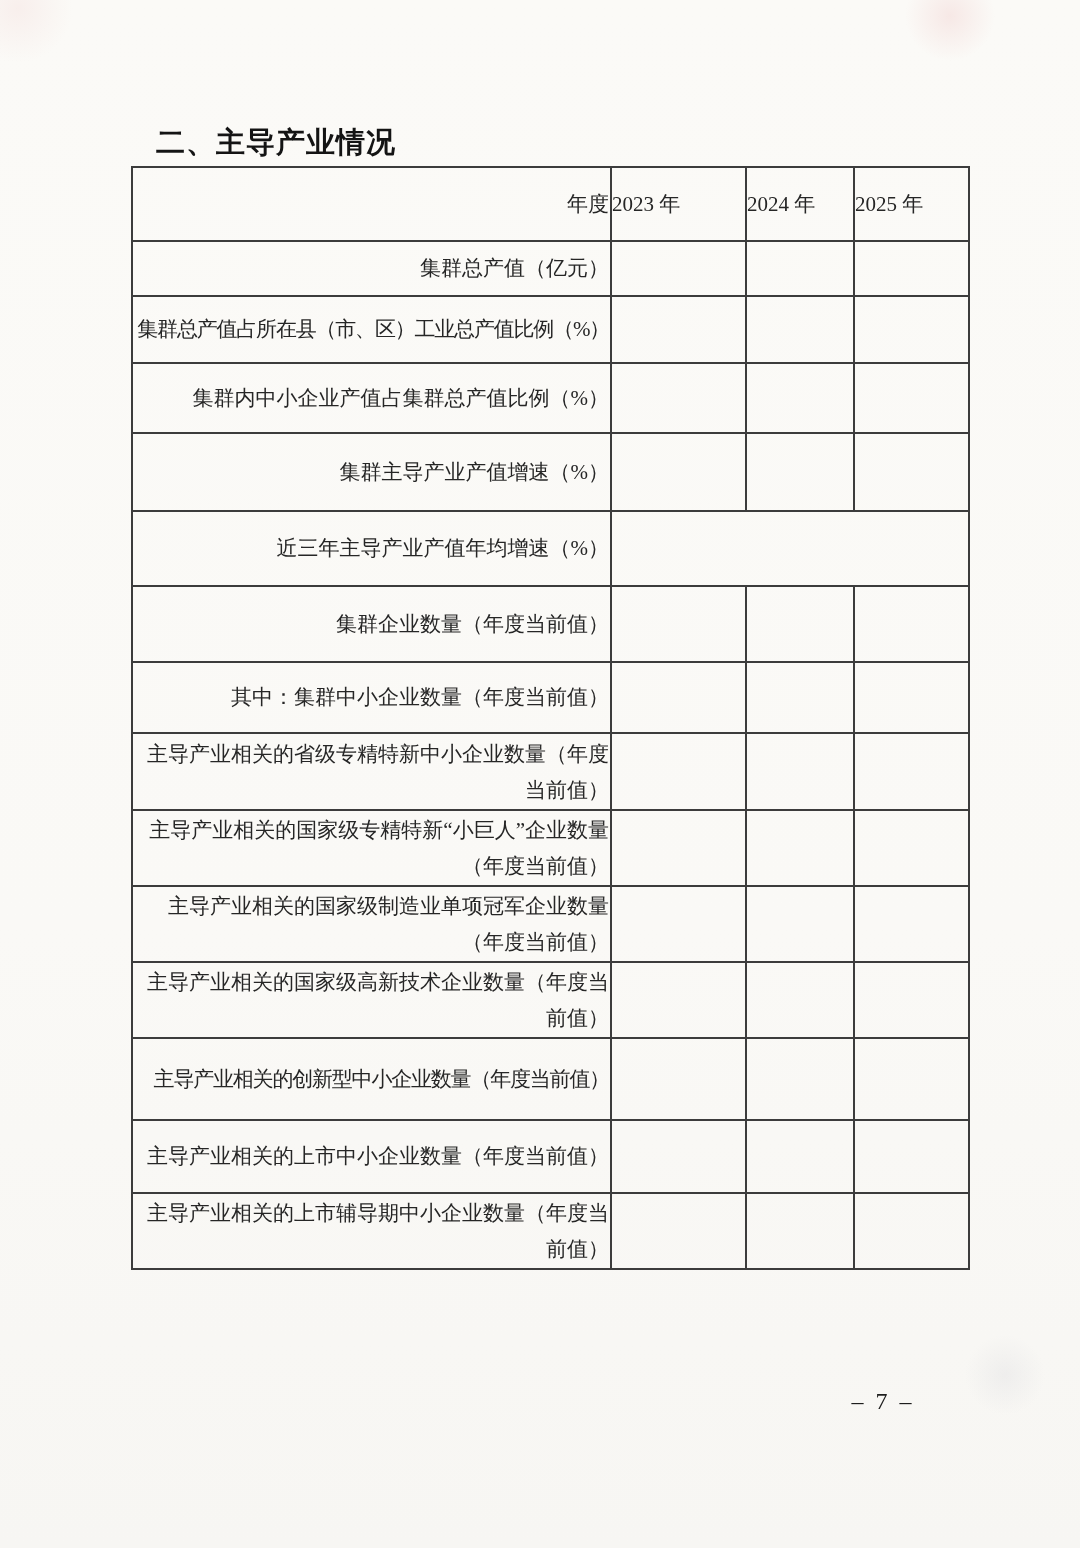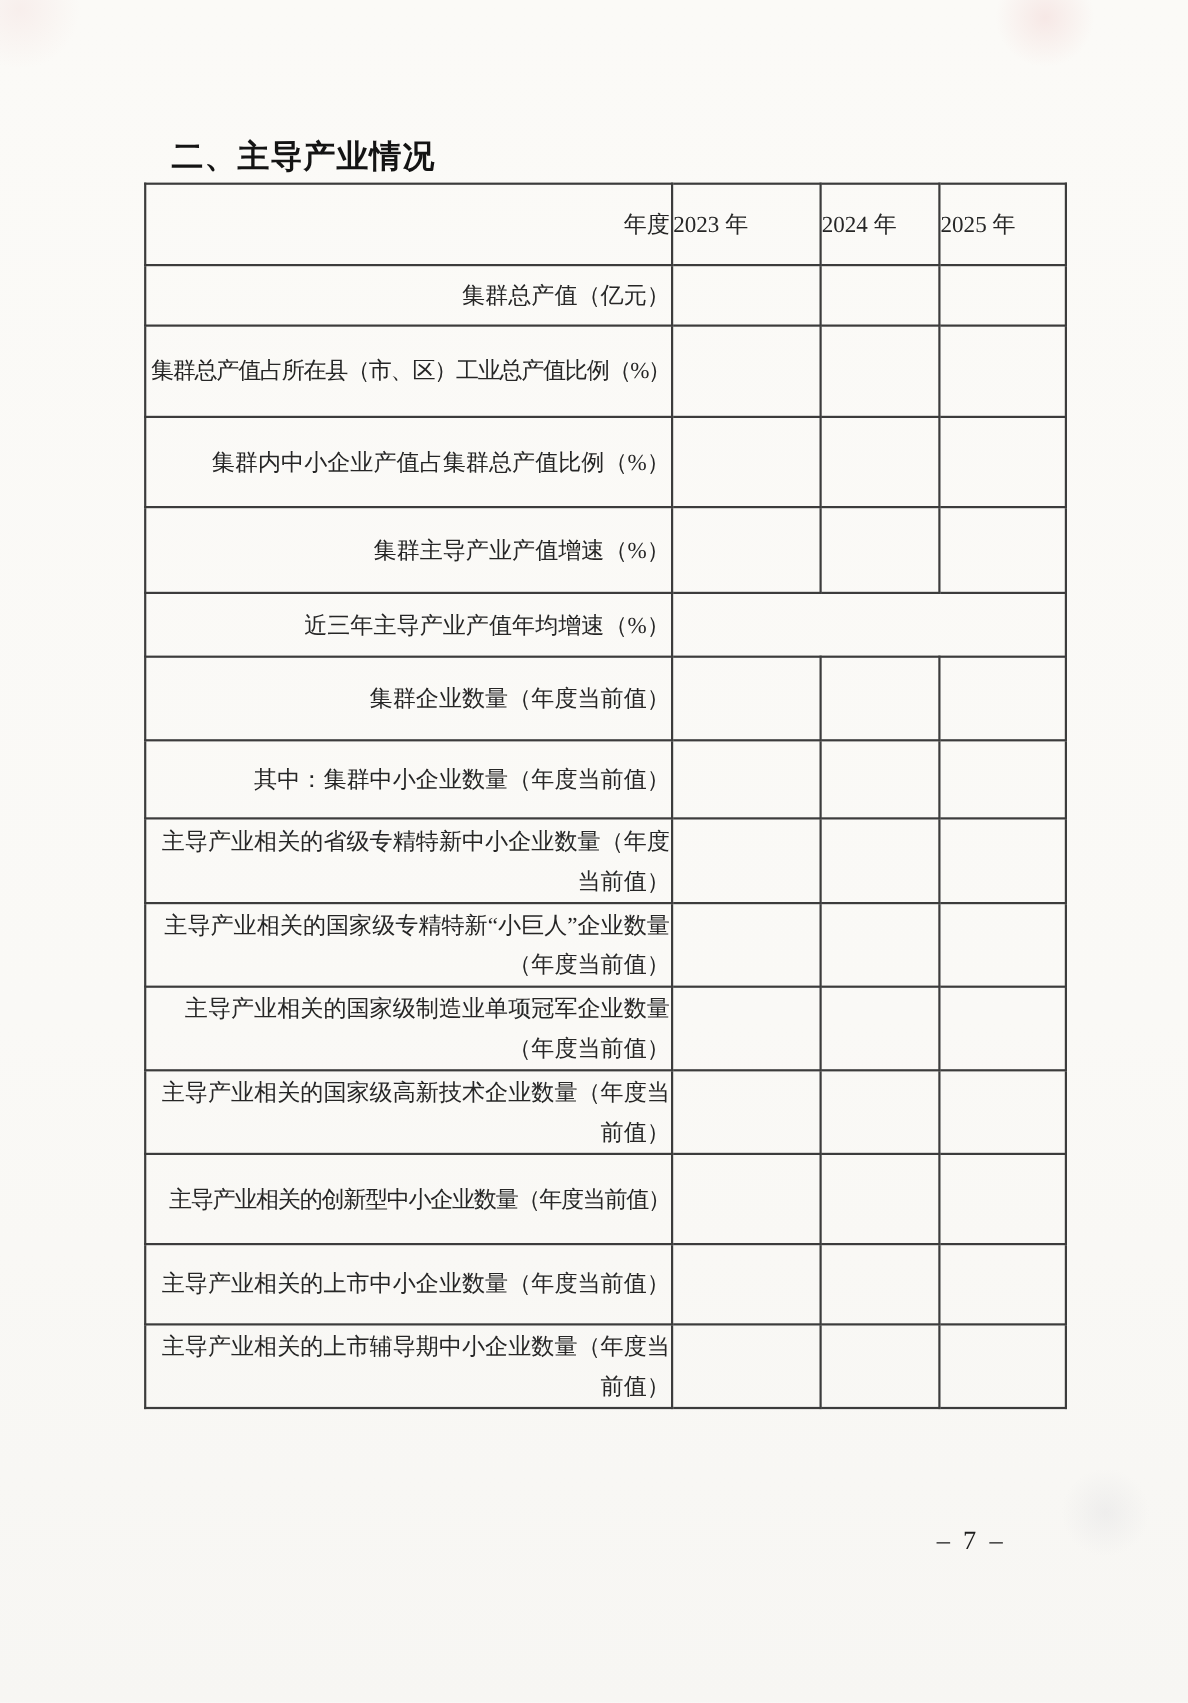--- a/index.html
+++ b/index.html
@@ -94,39 +94,39 @@
       <td class="year">2023 年</td>
       <td class="year">2024 年</td>
       <td class="year">2025 年</td>
     </tr>
     <tr style="height:55px">
       <td class="label">集群总产值（亿元）</td>
       <td class="value"></td>
       <td class="value"></td>
       <td class="value"></td>
     </tr>
-    <tr style="height:83px">
+    <tr style="height:67px">
       <td class="label tight">集群总产值占所在县（市、区）工业总产值比例（%）</td>
       <td class="value"></td>
       <td class="value"></td>
       <td class="value"></td>
     </tr>
-    <tr style="height:82px">
+    <tr style="height:70px">
       <td class="label">集群内中小企业产值占集群总产值比例（%）</td>
       <td class="value"></td>
       <td class="value"></td>
       <td class="value"></td>
     </tr>
     <tr style="height:78px">
       <td class="label">集群主导产业产值增速（%）</td>
       <td class="value"></td>
       <td class="value"></td>
       <td class="value"></td>
     </tr>
-    <tr style="height:58px">
+    <tr style="height:75px">
       <td class="label">近三年主导产业产值年均增速（%）</td>
       <td class="value" colspan="3"></td>
     </tr>
     <tr style="height:76px">
       <td class="label">集群企业数量（年度当前值）</td>
       <td class="value"></td>
       <td class="value"></td>
       <td class="value"></td>
     </tr>
     <tr style="height:71px">

